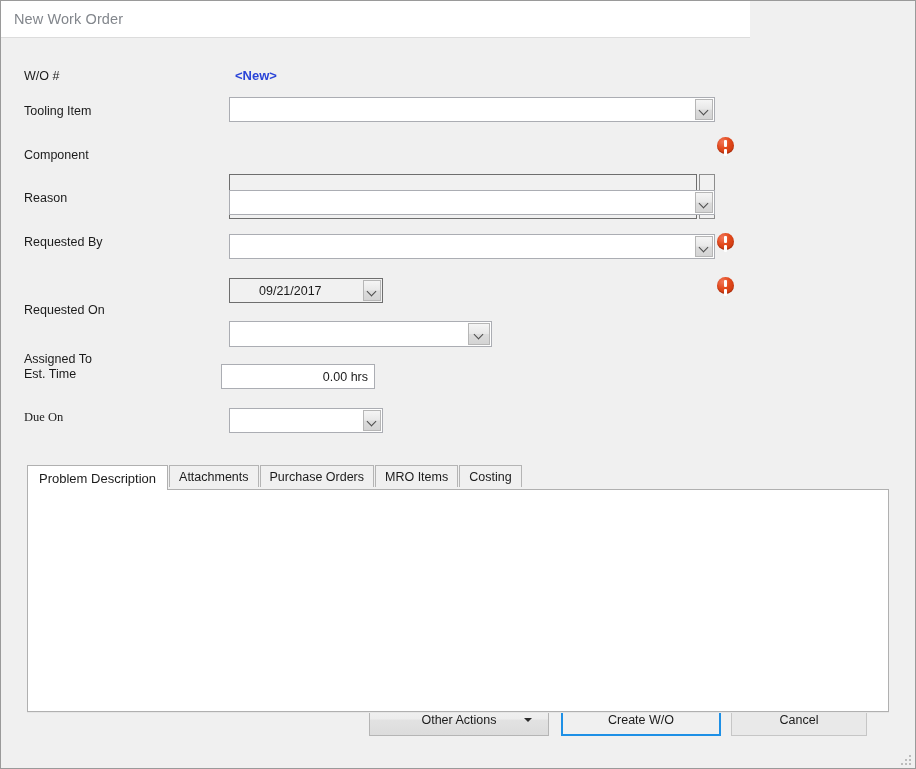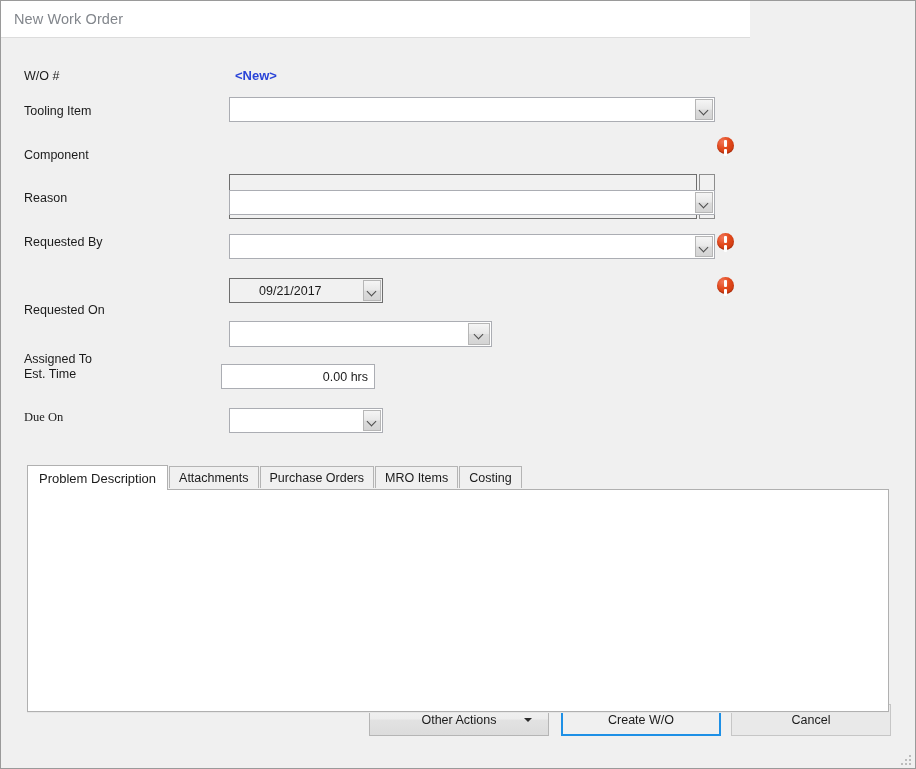--- a/index.html
+++ b/index.html
@@ -132,21 +132,21 @@
     border-left: 4px solid transparent;
     border-right: 4px solid transparent;
     border-top: 4px solid #6f6f6f;
   }
 
   
   .tabstrip {
     position: absolute;
     left: 26px; top: 426px;
     height: 24px;
-    display: flex; align-items: center;
+    display: flex; align-items: flex-start;
     z-index: 3;
   }
   .tab {
     height: 22px;
     padding: 0 9px;
     margin-right: 1px;
     display: flex; align-items: center;
     font-size: 12.5px; color: #1b1b1b;
     background: #f0f0f0;
     border: 1px solid #b4b4b4;
@@ -304,21 +304,21 @@
 
     <div class="btn" style="left:368px; top:665px; width:180px; height:32px;">
       <span>Other Actions</span>
       <i class="caret"></i>
     </div>
 
     <div class="btn primary" style="left:560px; top:665px; width:160px; height:32px;">
       <span>Create W/O</span>
     </div>
 
-    <div class="btn plain" style="left:730px; top:665px; width:160px; height:32px;">
+    <div class="btn plain" style="left:730px; top:665px; width:136px; height:32px;">
       <span>Cancel</span>
     </div>
 
     <div class="grip">
       <i style="right:0px;  bottom:0px;"></i>
       <i style="right:4px;  bottom:0px;"></i>
       <i style="right:8px;  bottom:0px;"></i>
       <i style="right:0px;  bottom:4px;"></i>
       <i style="right:4px;  bottom:4px;"></i>
       <i style="right:0px;  bottom:8px;"></i>

